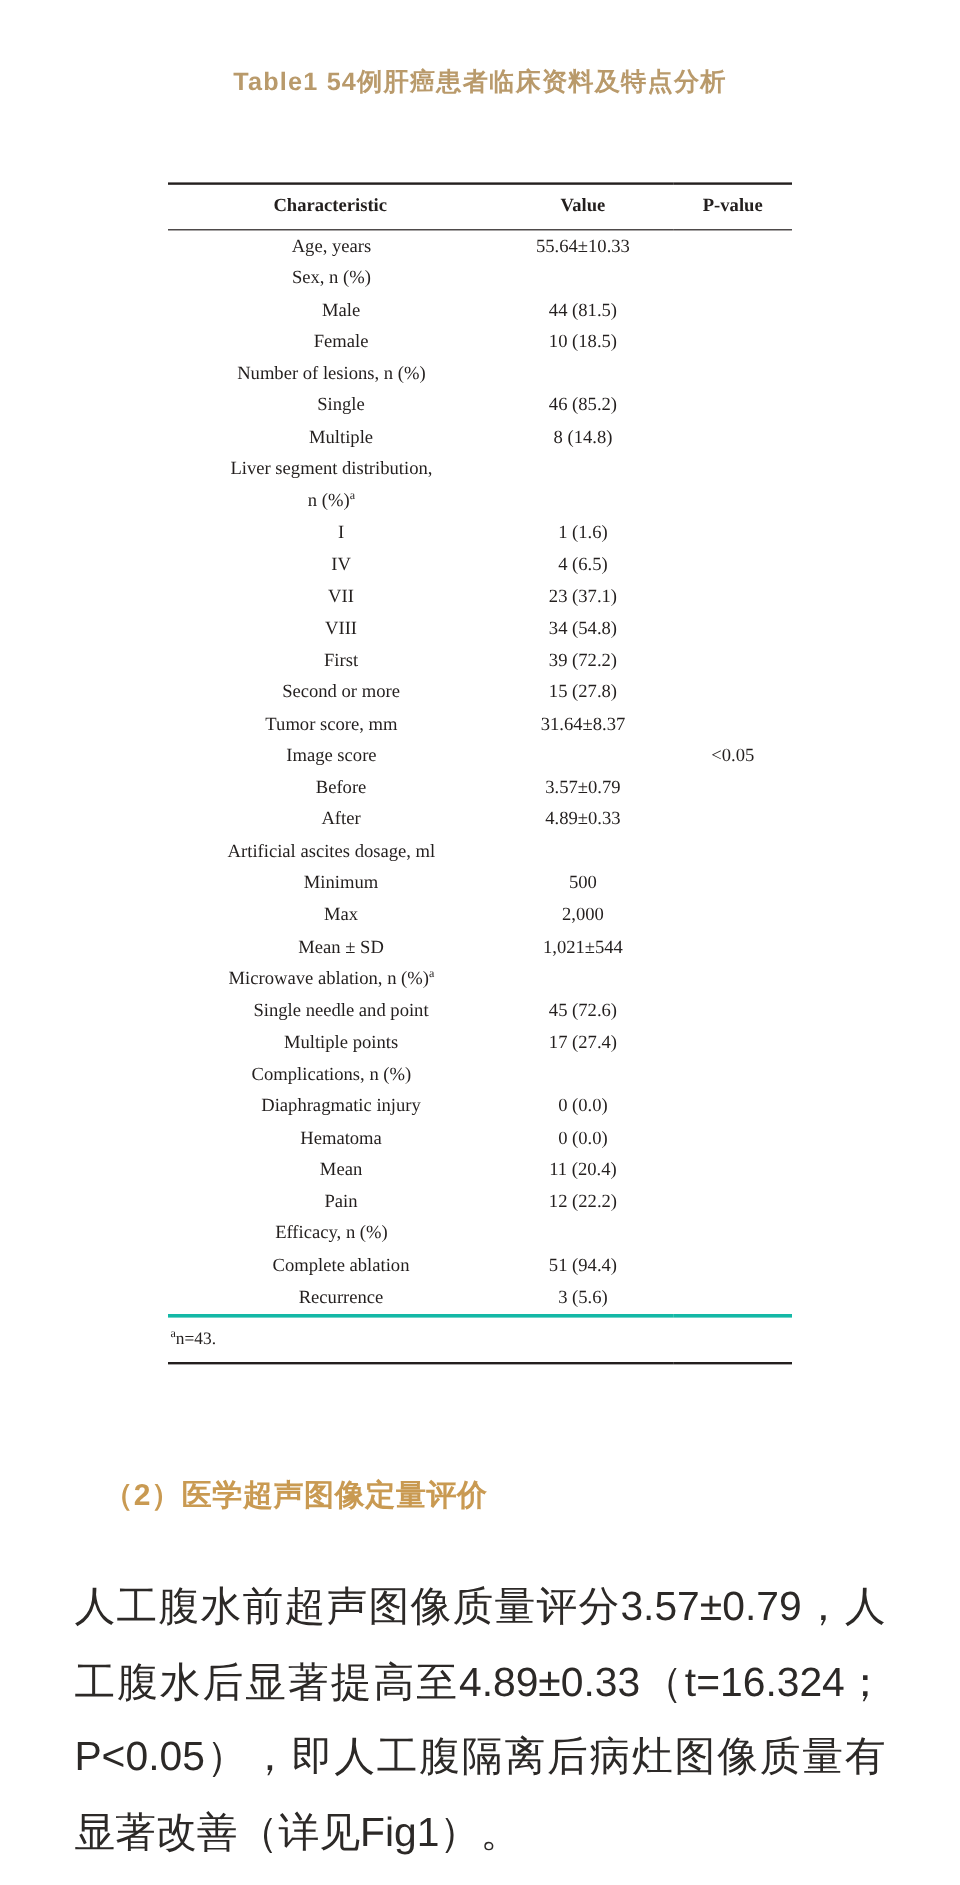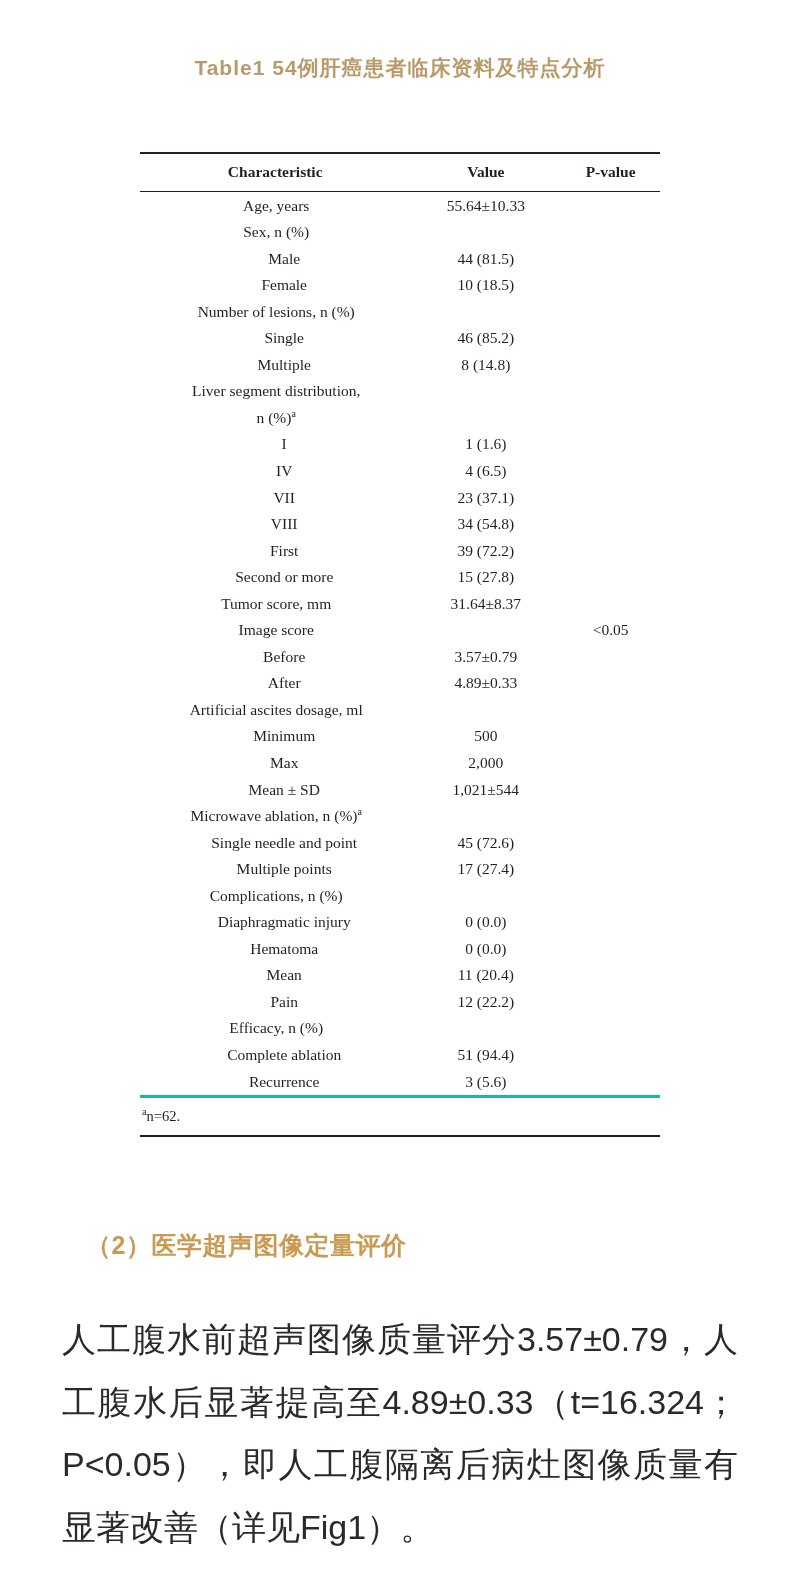--- a/index.html
+++ b/index.html
@@ -300,21 +300,21 @@
             <td class="c-p"></td>
           </tr>
           <tr class="rule-bottom">
             <td class="c-char indent"><span>Recurrence</span></td>
             <td class="c-val">3 (5.6)</td>
             <td class="c-p"></td>
           </tr>
         </tbody>
       <tfoot>
         <tr>
-          <td class="footnote footer-rule" colspan="3"><span class="sup">a</span><span>n=62.</span></td>
+          <td class="footnote footer-rule" colspan="3"><span class="sup">a</span><span>n=43.</span></td>
         </tr>
       </tfoot>
     </table>
   </div>
 
   <div class="section-heading">（2）医学超声图像定量评价</div>
 
   <div class="body-para">人工腹水前超声图像质量评分3.57±0.79，人工腹水后显著提高至4.89±0.33（t=16.324；P&lt;0.05），即人工腹隔离后病灶图像质量有显著改善（详见Fig1）。</div>
 
 </div>

